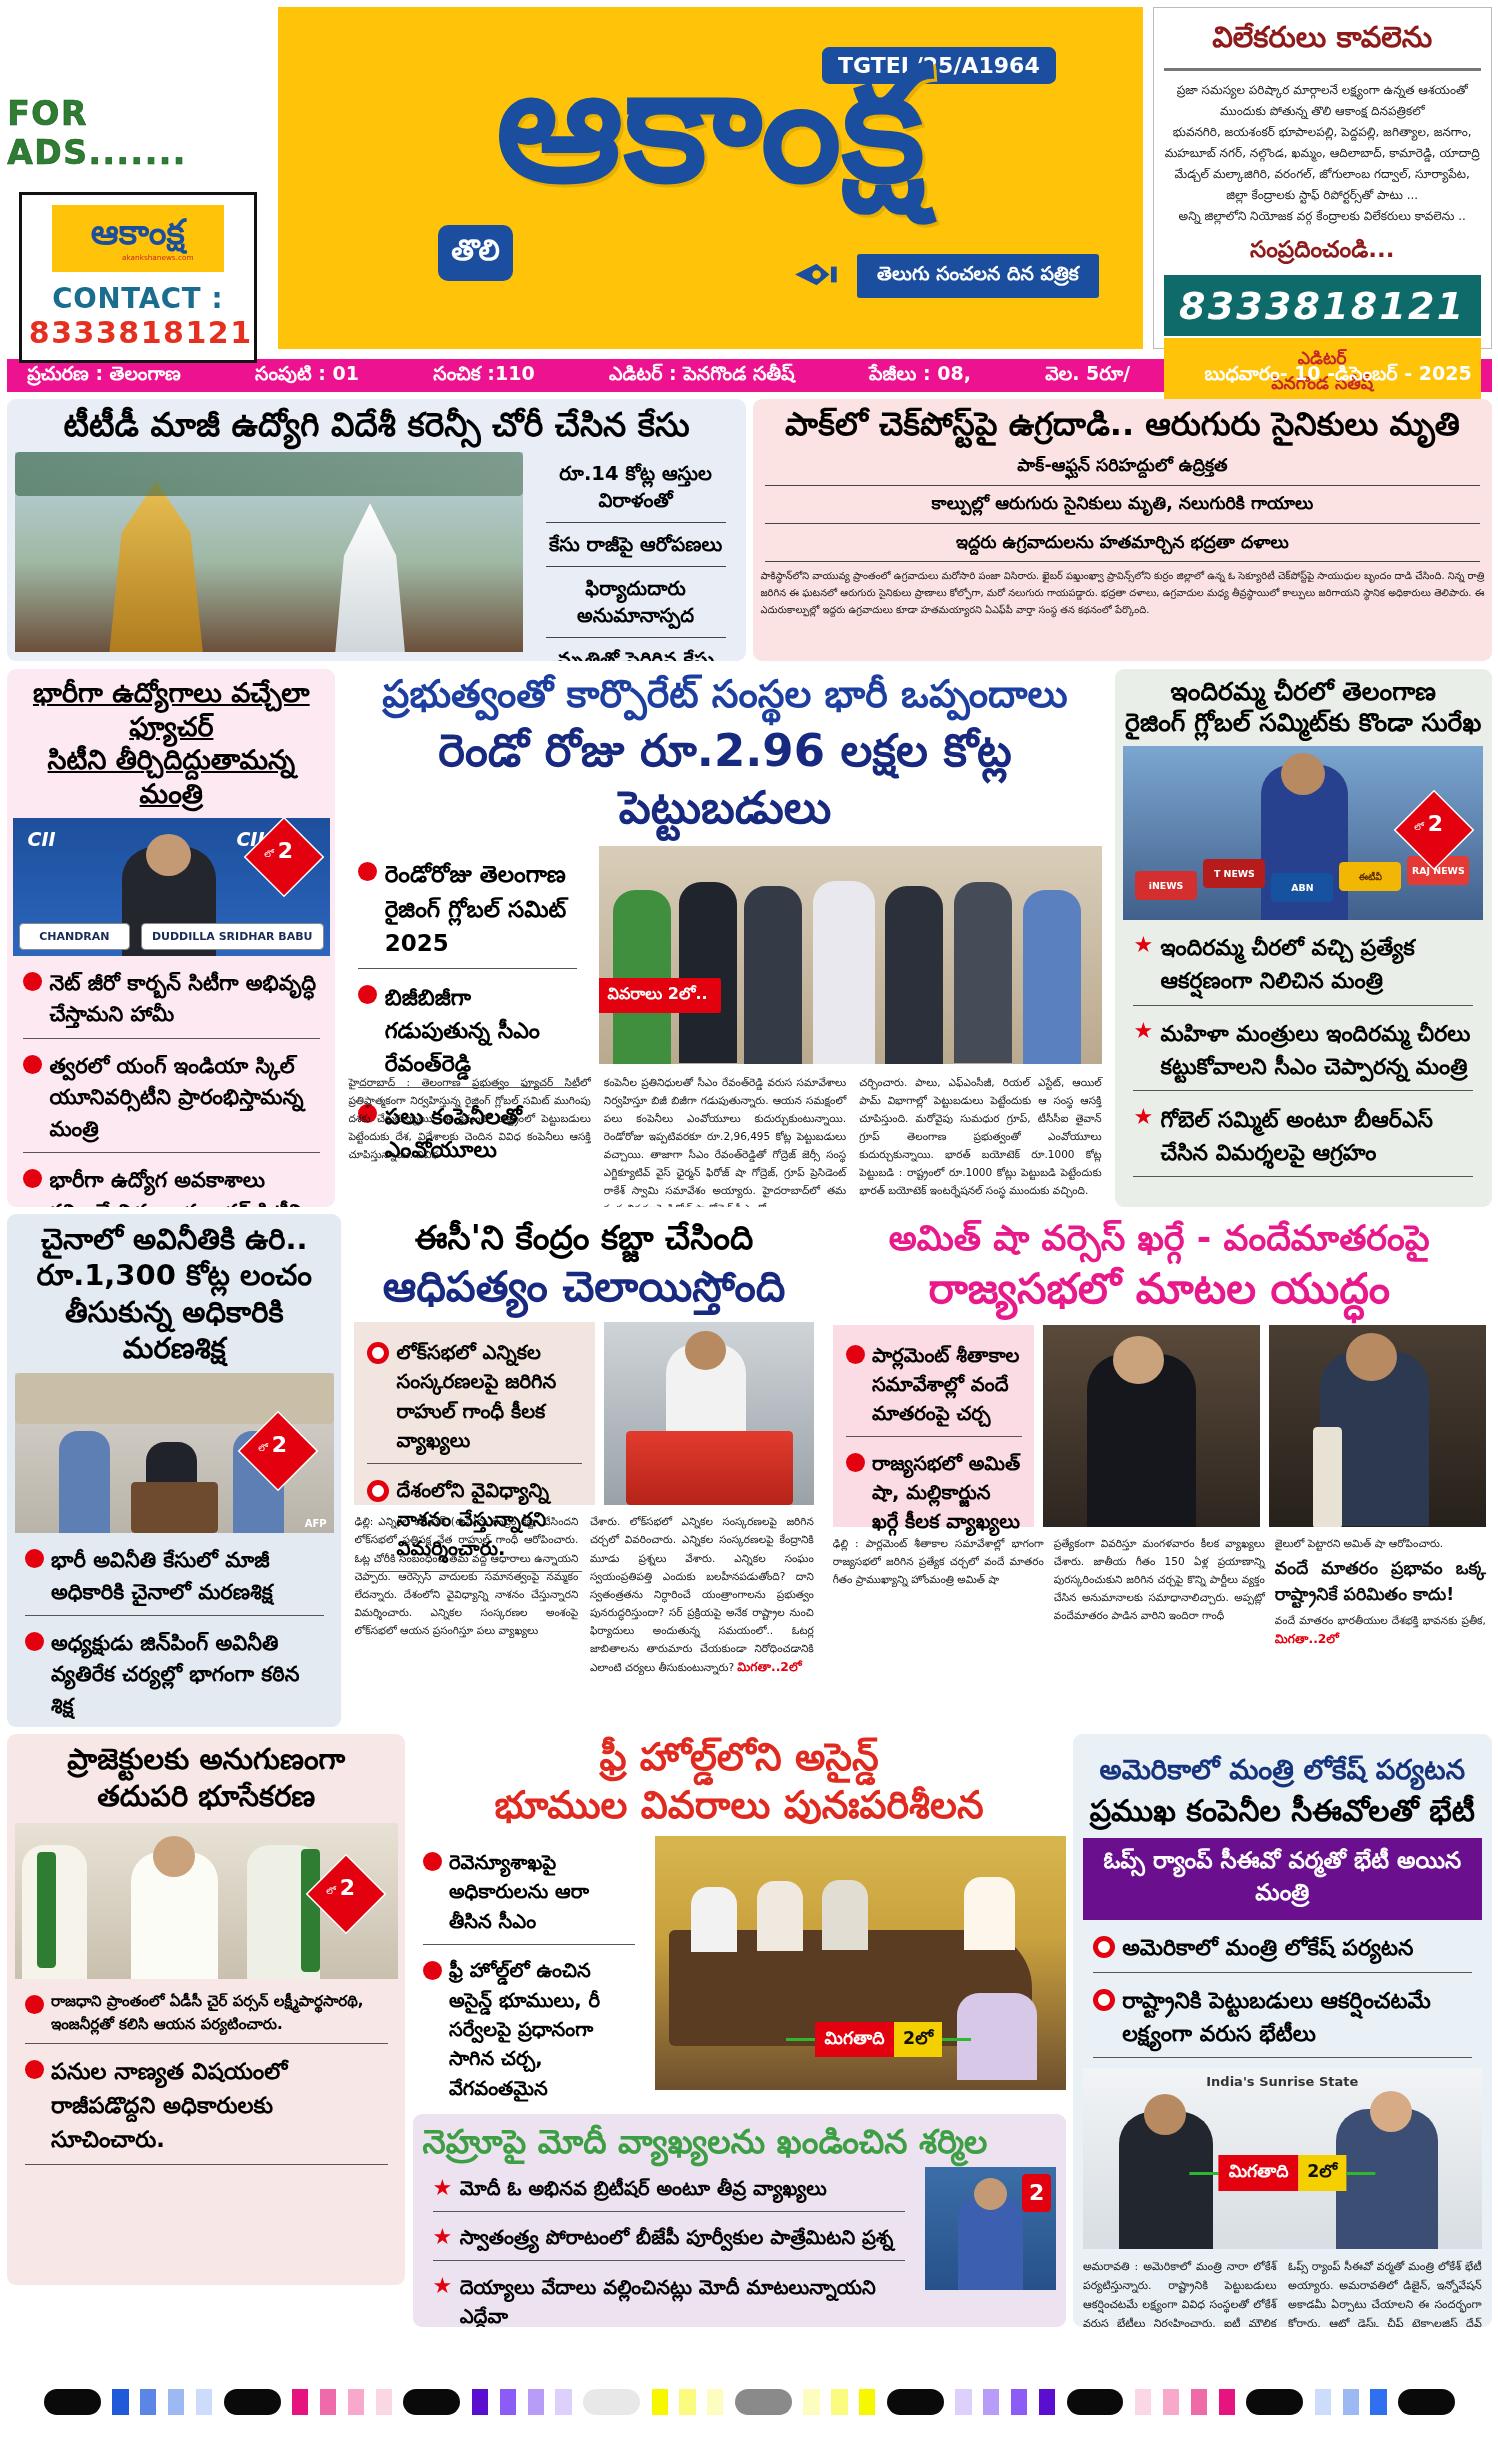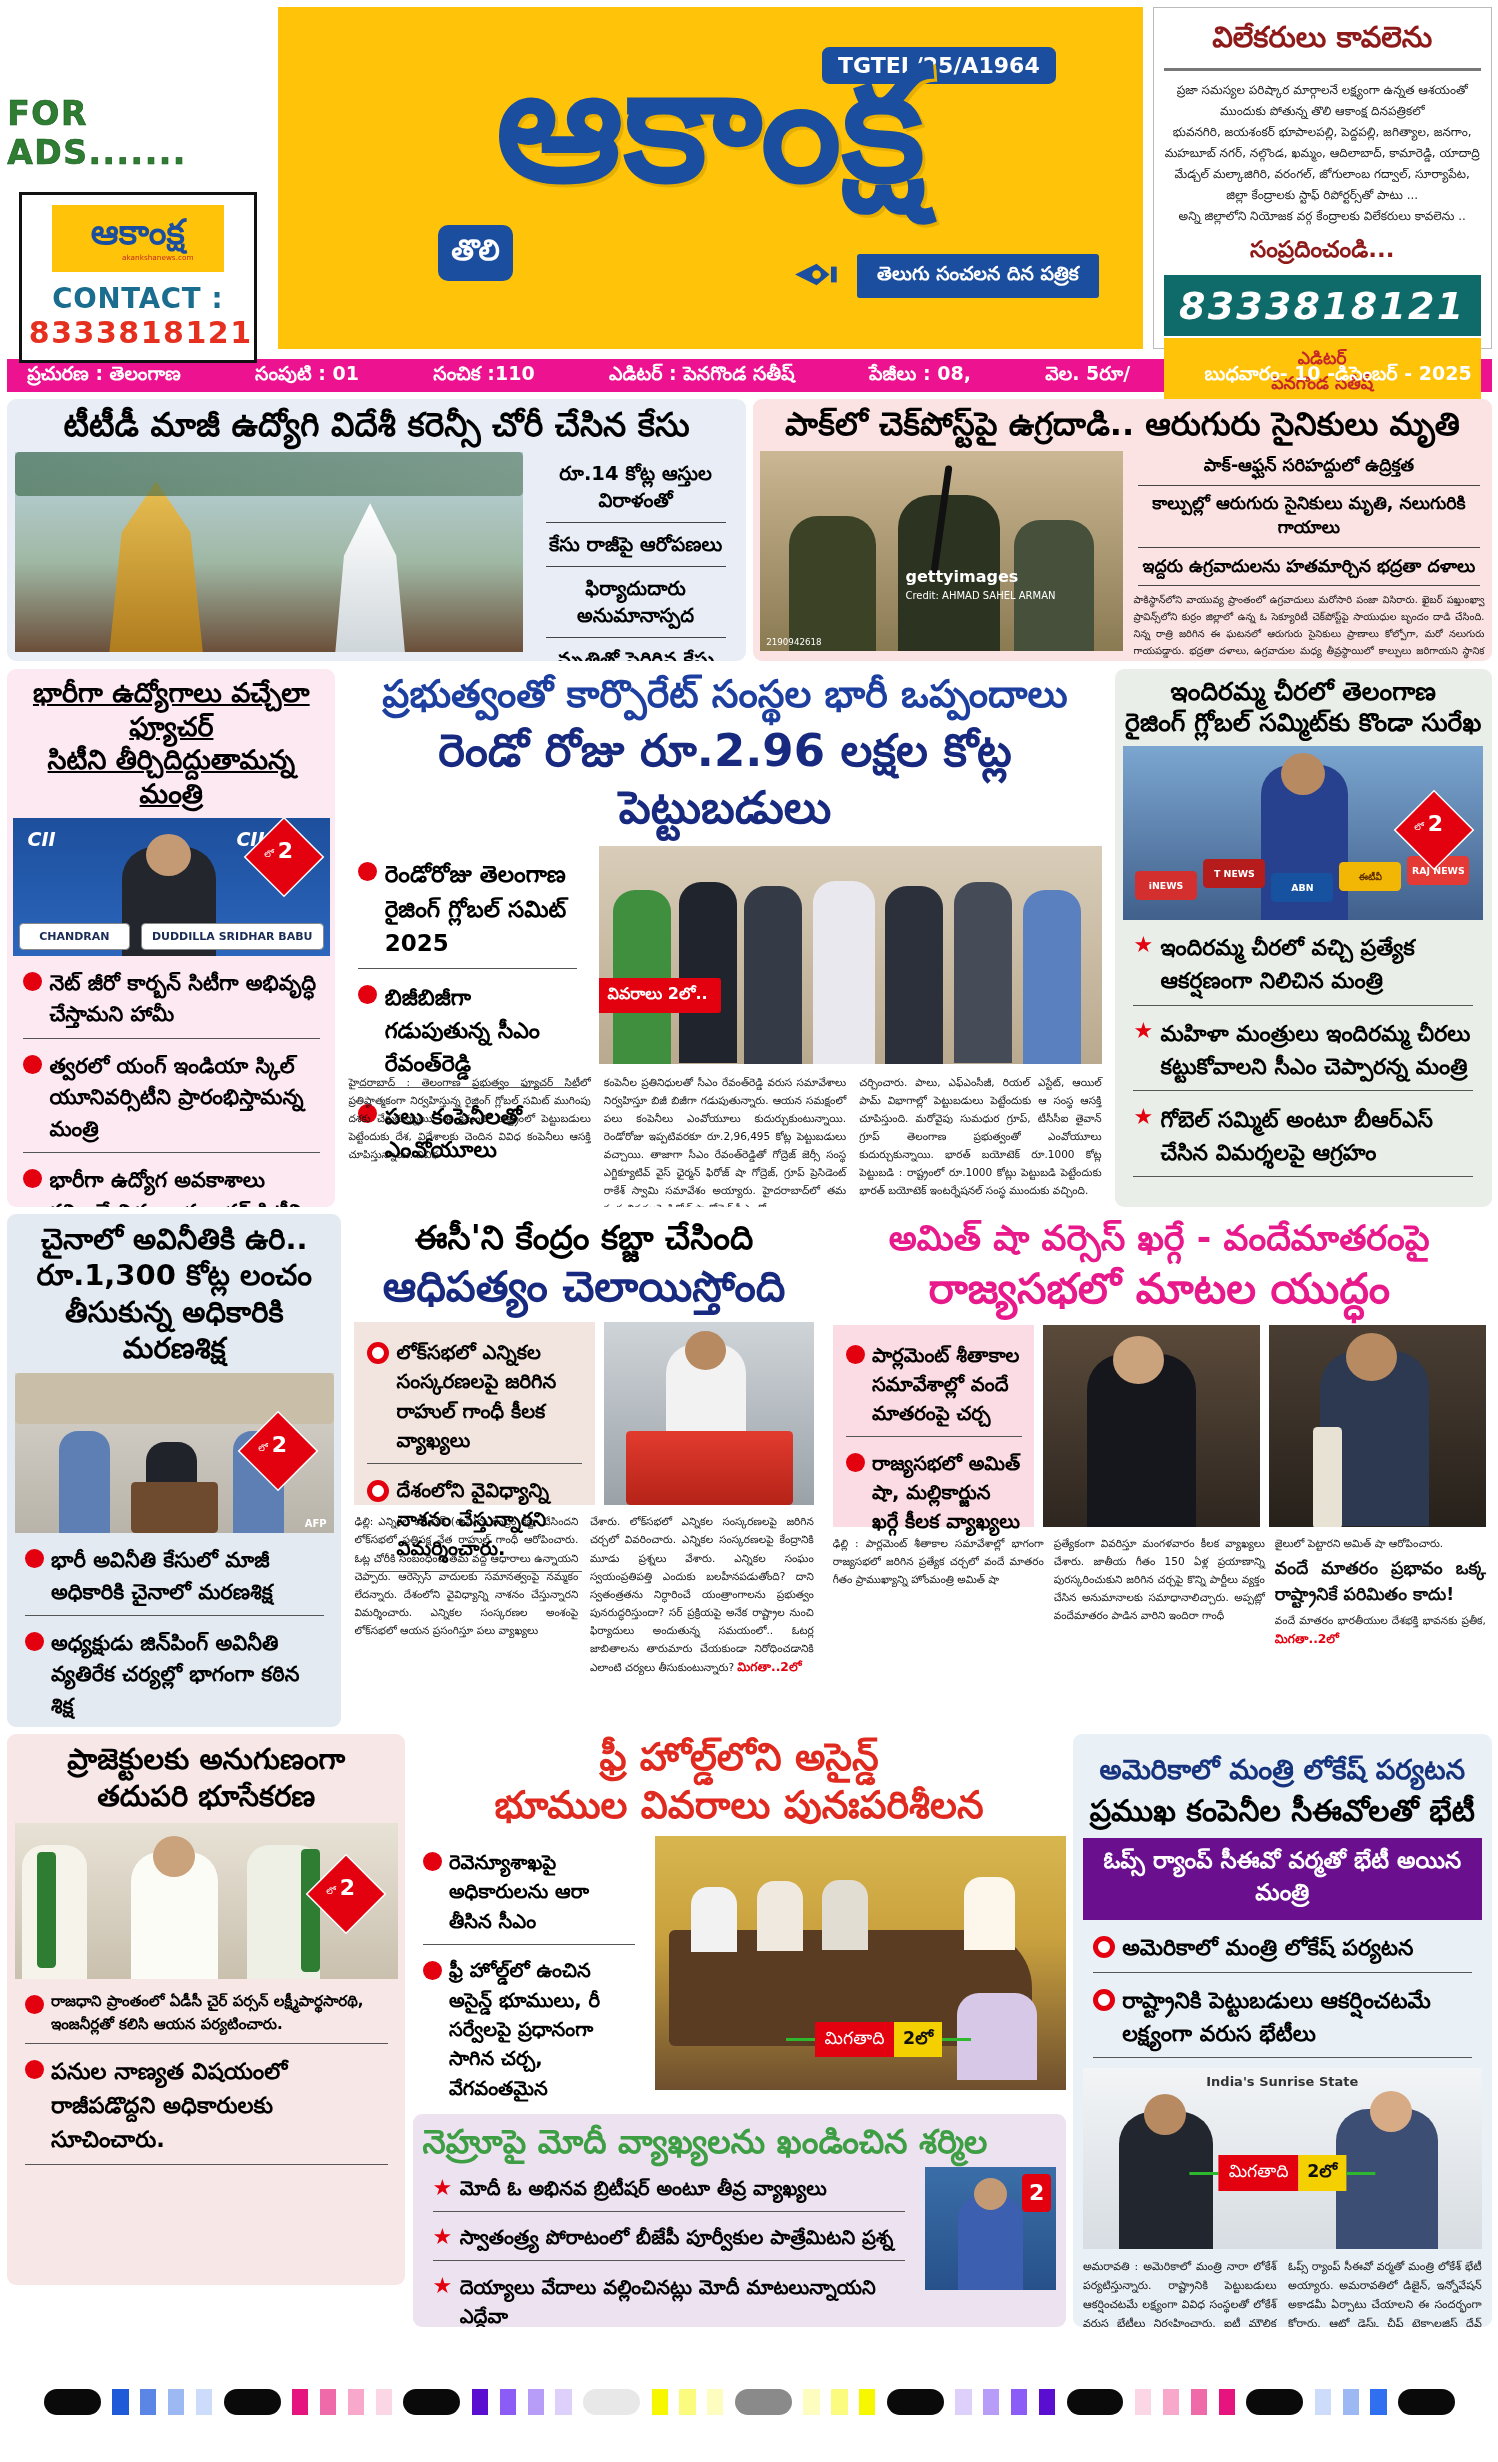--- a/index.html
+++ b/index.html
@@ -54,21 +54,21 @@
   .ring{flex:0 0 auto;width:19px;height:19px;border-radius:50%;background:#fff;border:5.8px solid #E3000F;
         box-sizing:border-box;margin-top:4.4px;width:22px;height:22px;}
   .star{flex:0 0 auto;color:#E3000F;font-size:22px;line-height:1;margin-top:2.9px;}
   .u{border-bottom:1.5px solid #555;padding-bottom:7.3px;}
   .diamond{position:absolute;width:54px;height:54px;background:#E3000F;transform:rotate(45deg);
            box-shadow:0 0 0 1.5px #fff;}
   .diamond .dn{position:absolute;transform:rotate(-45deg);color:#fff;font-weight:bold;font-size:22px;
                left:16px;top:8.7px;}
   .diamond .ds{position:absolute;transform:rotate(-45deg);color:#fff;font-size:9.4px;left:10px;top:29px;}
   .tag2{display:flex;align-items:center;position:absolute;}
-  .tag2 .t-red{background:#E3000F;color:#fff;font-weight:normal;font-size:17.4px;padding:5.8px 10px;}
+  .tag2 .t-red{background:#E3000F;color:#fff;font-weight:bold;font-size:17.4px;padding:5.8px 10px;}
   .tag2 .t-yel{background:#F5D000;color:#111;font-weight:bold;font-size:17.4px;padding:5.8px 8.7px;}
   .greenline{width:29px;height:2.9px;background:#2eb82e;}
   .arrowtag{position:absolute;background:#E3000F;color:#fff;font-weight:bold;font-size:16px;
             padding:5.8px 13px;border-radius:2.9px;}
   
   .fig{position:absolute;border-radius:4.4px;}
   .cap{position:absolute;color:#fff;font-weight:bold;}
   
   .strip{position:absolute;left:44px;right:44px;bottom:46px;height:27.6px;display:flex;gap:11.6px;align-items:center;}
   .sw{height:26px;width:54px;}
@@ -156,29 +156,20 @@
           <div class="sub" style="font-size:19.6px;">ఫిర్యాదుదారు అనుమానాస్పద</div>
           <div class="sub" style="font-size:19.6px;border-bottom:none;">మృతితో పెరిగిన కేసు తీవ్రత</div>
 
         </div>
       </div>
     </div>
 
     <div class="art" style="flex:1;background:#FBE3E3;padding:4.4px 7.3px;">
       <div class="hl" style="font-size:32px;color:#000;">పాక్‌లో చెక్‌పోస్ట్‌పై ఉగ్రదాడి.. ఆరుగురు సైనికులు మృతి</div>
       <div style="display:flex;gap:10px;margin-top:7.3px;">
-        <div class="photo" style="width:363px;height:200px;background:linear-gradient(#cbb793,#8a7a52);">
-          <div class="fig" style="left:29px;top:65px;width:87px;height:135px;background:#3c4225;border-radius:29px 29px 0 0;"></div>
-          <div class="fig" style="left:138px;top:44px;width:102px;height:157px;background:#2c3320;border-radius:33px 33px 0 0;"></div>
-          <div class="fig" style="left:254px;top:69px;width:80px;height:131px;background:#46503a;border-radius:26px 26px 0 0;"></div>
-          <div class="fig" style="left:178px;top:14.5px;width:7.3px;height:109px;background:#111;transform:rotate(8deg);"></div>
-          <div class="cap" style="left:145px;top:116px;font-size:16px;">gettyimages</div>
-          <div class="cap" style="left:145px;top:139px;font-size:10px;font-weight:normal;">Credit: AHMAD SAHEL ARMAN</div>
-          <div class="cap" style="left:5.8px;bottom:4.4px;top:auto;font-size:8.7px;font-weight:normal;">2190942618</div>
-        </div>
         <div style="flex:1;">
           <div class="sub" style="font-size:17.4px;margin:4.4px 4.4px 0 4.4px;">పాక్-ఆఫ్ఘన్ సరిహద్దులో ఉద్రిక్తత</div>
           <div class="sub" style="font-size:17.4px;margin:7.3px 4.4px 0 4.4px;">కాల్పుల్లో ఆరుగురు సైనికులు మృతి, నలుగురికి గాయాలు</div>
           <div class="sub" style="font-size:17.4px;margin:7.3px 4.4px 0 4.4px;">ఇద్దరు ఉగ్రవాదులను హతమార్చిన భద్రతా దళాలు</div>
           <div class="body" style="margin-top:5.8px;font-size:9.8px;">
             <span>పాకిస్థాన్‌లోని వాయువ్య ప్రాంతంలో ఉగ్రవాదులు మరోసారి పంజా విసిరారు. ఖైబర్ పఖ్తుంఖ్వా ప్రావిన్స్‌లోని కుర్రం జిల్లాలో ఉన్న ఓ సెక్యూరిటీ చెక్‌పోస్ట్‌పై సాయుధుల బృందం దాడి చేసింది. నిన్న రాత్రి జరిగిన ఈ ఘటనలో ఆరుగురు సైనికులు ప్రాణాలు కోల్పోగా, మరో నలుగురు గాయపడ్డారు. భద్రతా దళాలు, ఉగ్రవాదుల మధ్య తీవ్రస్థాయిలో కాల్పులు జరిగాయని స్థానిక అధికారులు తెలిపారు. ఈ ఎదురుకాల్పుల్లో ఇద్దరు ఉగ్రవాదులు కూడా హతమయ్యారని ఏఎఫ్‌పీ వార్తా సంస్థ తన కథనంలో పేర్కొంది.</span>
             
           </div>
         </div>
       </div>

